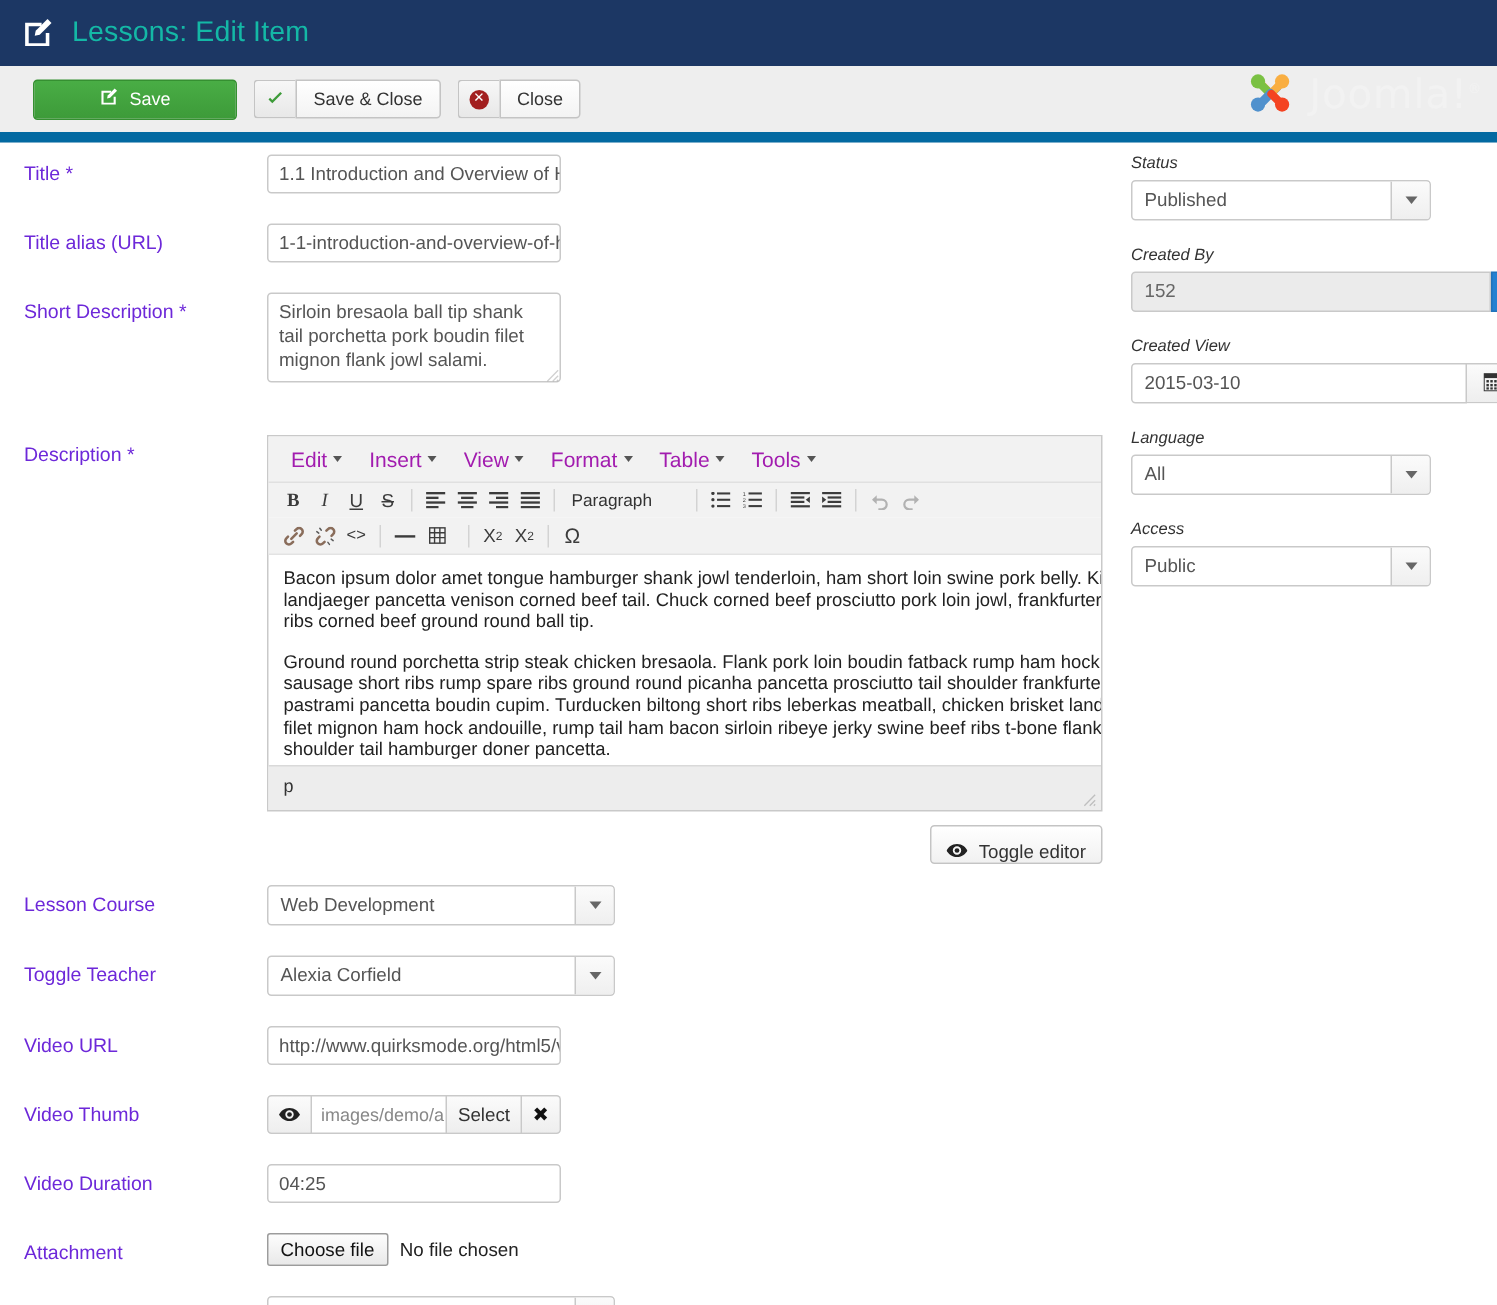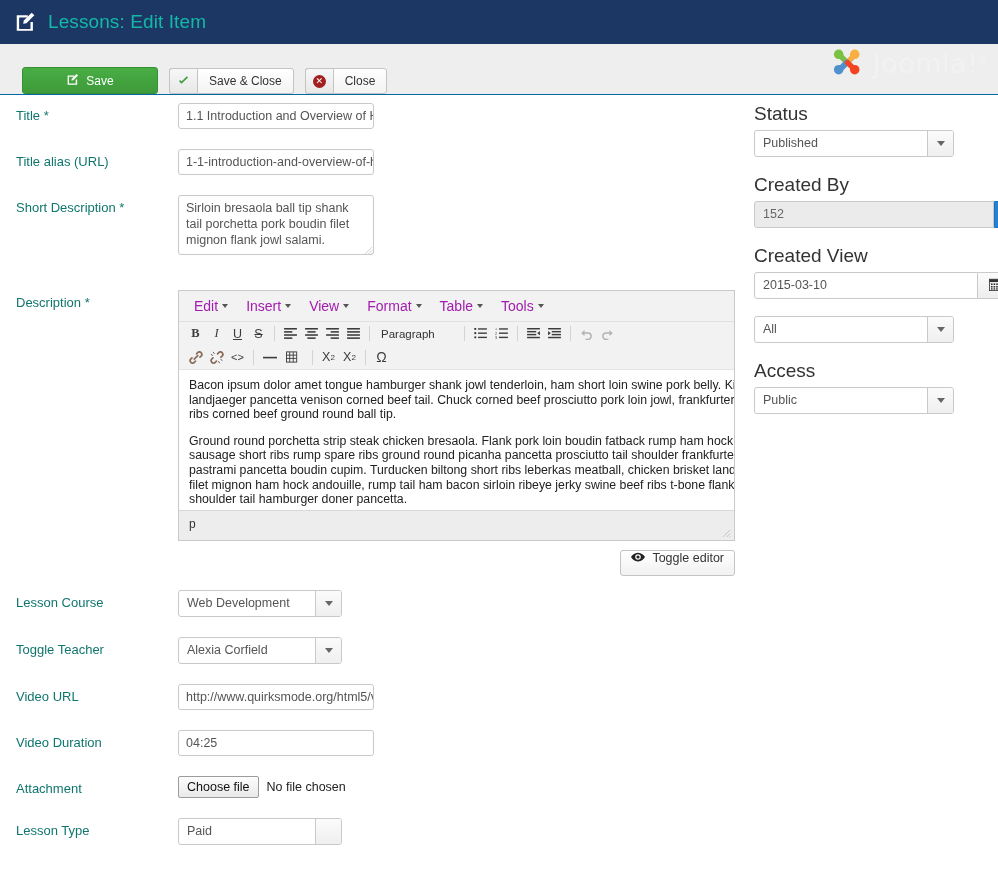--- a/index.html
+++ b/index.html
@@ -43,23 +43,23 @@
     letter-spacing: .5px;
     font-weight: normal;
     font-family: "DejaVu Sans", sans-serif;
   }
   #joomla-logo .jlogo-text sup { font-size: 9px; vertical-align: super; }
 
   
   #toolbar {
     height: 51px;
     background: #eeeeee;
-    border-bottom: 1px solid #0369a1;
+    border-bottom: 7px solid #0369a1;
     display: flex;
-    align-items: flex-end;
+    align-items: center;
     gap: 11px;
     padding-left: 22px;
   }
   .btn {
     height: 26px;
     border: 1px solid #c4c4c4;
     background: linear-gradient(#ffffff,#f3f3f3);
     border-radius: 3px;
     font-size: 12px;
     color: #333;
@@ -111,21 +111,21 @@
     display: flex;
     align-items: flex-start;
     margin-bottom: 20px;
   }
   .form-label {
     width: 178px;
     flex: none;
     padding-left: 16px;
     padding-top: 5px;
     font-size: 13px;
-    color: #0f766e;
+    color: #6d28d9;
     line-height: 16px;
   }
   .form-control-col { flex: 1; }
 
   .inp {
     height: 26px;
     border: 1px solid #c9c9c9;
     border-radius: 3px;
     background: #fff;
     font-size: 12.5px;
@@ -155,21 +155,21 @@
   .resize-grip {
     position: absolute;
     right: 2px; bottom: 1px;
     width: 9px; height: 9px;
     opacity: .45;
   }
 
   
   .sel {
     display: inline-flex;
-    width: 164px;
+    width: 232px;
     height: 27px;
     border: 1px solid #c9c9c9;
     border-radius: 3px;
     overflow: hidden;
     background: #fff;
   }
   .sel .sel-val {
     flex: 1;
     padding: 0 8px;
     line-height: 25px;
@@ -186,23 +186,24 @@
   }
   .caret {
     width: 0; height: 0;
     border-left: 4px solid transparent;
     border-right: 4px solid transparent;
     border-top: 5px solid #666;
   }
 
   
   .side-label {
-    font-size: 19px;
+    font-size: 11px;
     color: #333;
     margin-bottom: 5px;
+    font-style: italic;
   }
   .side-field { margin-bottom: 17px; }
   .side-group {
     display: flex;
     width: 240px;
     height: 27px;
   }
   .side-group .g-input {
     flex: 1;
     border: 1px solid #c9c9c9;
@@ -313,21 +314,21 @@
     width: 557px;
     margin-top: 9px;
   }
   .btn-toggle {
     height: 26px;
     border: 1px solid #c4c4c4;
     background: linear-gradient(#ffffff,#f1f1f1);
     border-radius: 3px;
     font-size: 12.5px;
     padding: 0 10px;
-    display: inline-flex; align-items:flex-start; gap:7px;
+    display: inline-flex; align-items:flex-end; gap:7px;
     cursor: pointer;
     color: #333;
     margin-left: 20px;
   }
 
   
   .media-group { display: flex; height: 26px; width: 196px; }
   .media-group .m-eye {
     width: 30px;
     border: 1px solid #c9c9c9;
@@ -724,20 +725,36 @@
       </div>
     </div>
 
     <div class="form-row">
       <div class="form-label">Video URL</div>
       <div class="form-control-col">
         <div class="inp inp-196">http://www.quirksmode.org/html5/v</div>
       </div>
     </div>
 
+    <div class="form-row">
+      <div class="form-label">Video Thumb</div>
+      <div class="form-control-col">
+        <div class="media-group">
+          <span class="m-eye">
+            <svg width="14" height="10" viewBox="0 0 16 10">
+                <path d="M8 0C4 0 1.3 2.6 0 5c1.3 2.4 4 5 8 5s6.7-2.6 8-5C14.7 2.6 12 0 8 0zm0 8.2A3.2 3.2 0 118 1.8a3.2 3.2 0 010 6.4z" fill="#222"></path>
+                <circle cx="8" cy="5" r="1.8" fill="#222"></circle>
+              </svg>
+          </span>
+          <span class="m-val">images/demo/a</span>
+          <span class="m-select">Select</span>
+          <span class="m-clear">✖</span>
+        </div>
+      </div>
+    </div>
 
     <div class="form-row">
       <div class="form-label">Video Duration</div>
       <div class="form-control-col">
         <div class="inp inp-196">04:25</div>
       </div>
     </div>
 
     <div class="form-row">
       <div class="form-label">Attachment</div>
@@ -810,20 +827,21 @@
                   <rect x="5.6" y="12.6" width="2" height="1.8"></rect>
                   <rect x="8.8" y="12.6" width="2" height="1.8"></rect>
                 </g>
             </svg>
           </span>
         </span>
       </div>
     </div>
 
     <div class="side-field">
+      <div class="side-label">Language</div>
       <div class="sel sel-240">
         <span class="sel-val">All</span>
         <span class="sel-arrow">
             <i class="caret"></i>
           </span>
       </div>
     </div>
 
     <div class="side-field">
       <div class="side-label">Access</div>

